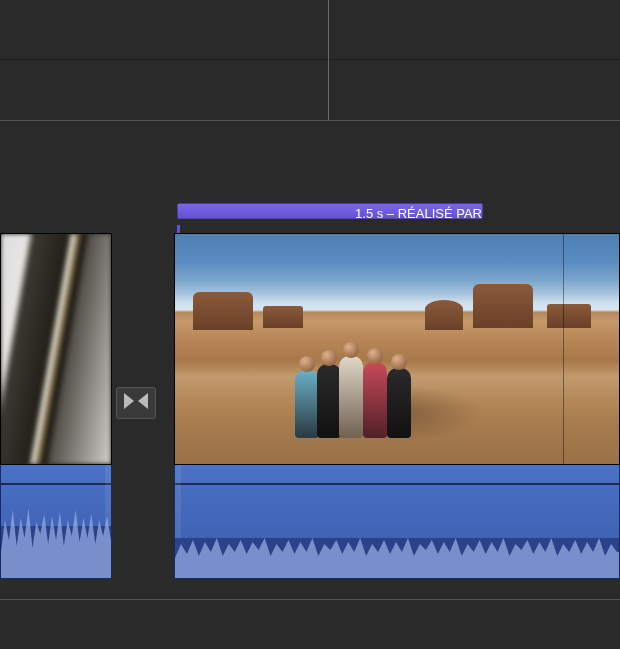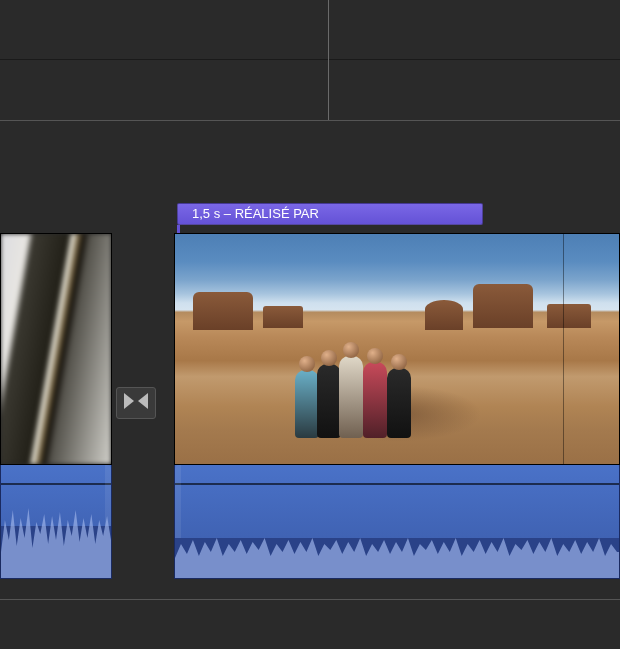--- a/index.html
+++ b/index.html
@@ -31,32 +31,33 @@
     width: 100%;
     height: 480px;
     background: #2a2a2a;
     border-top: 1px solid #555;
     border-bottom: 1px solid #555;
   }
   .title-bar {
     position: absolute;
     left: 177px;
     top: 82px;
-    height: 22px;
+    height: 16px;
     width: 306px;
     background: linear-gradient(#7a67e6, #6452d6);
     border-radius: 2px;
     border: 1px solid rgba(0,0,0,0.3);
     color: #fff;
     font-size: 13px;
     font-weight: 500;
     line-height: 20px;
-    padding-left: 14px;
+    padding-left: 6px;
     overflow: hidden;
     white-space: nowrap;
+    text-align: right;
   }
   .title-tick {
     position: absolute;
     left: 177px;
     top: 104px;
     width: 3px;
     height: 12px;
     background: #6452d6;
   }
   .clip {

